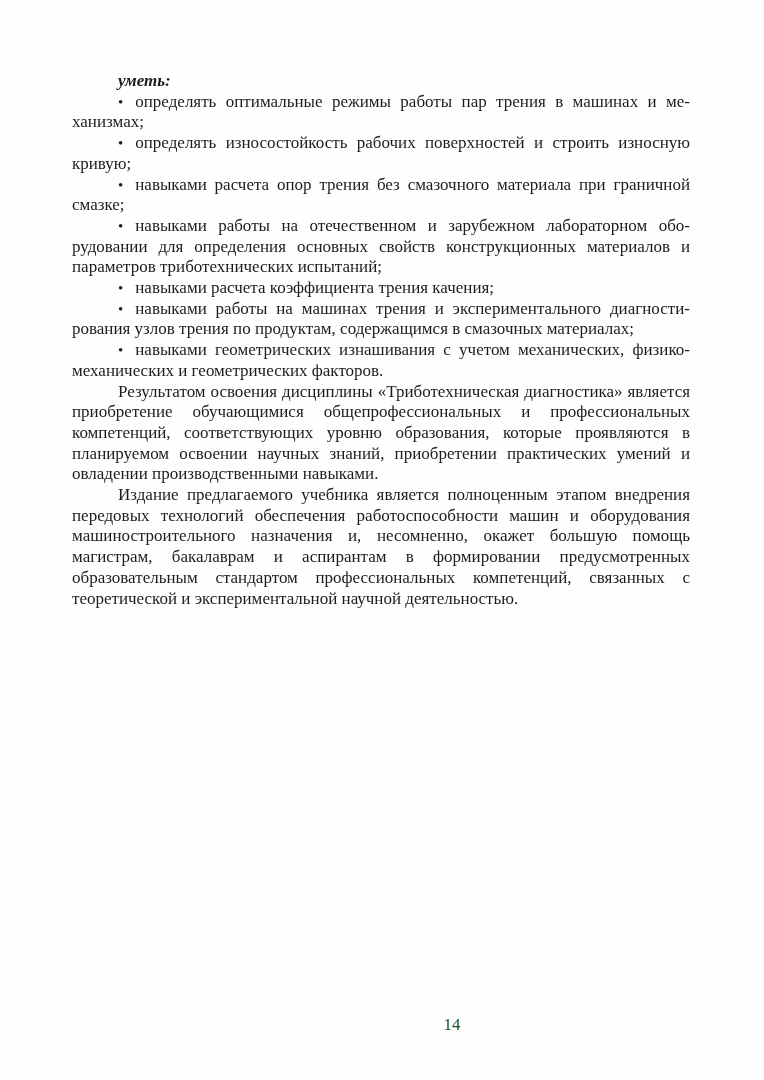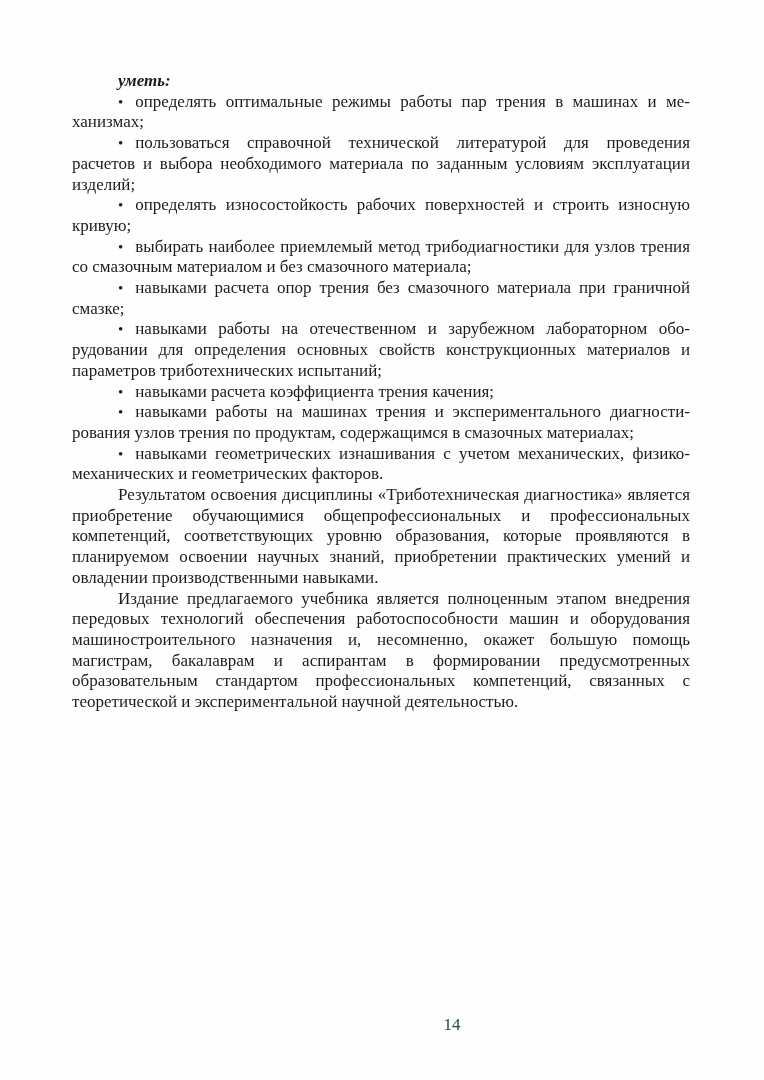--- a/index.html
+++ b/index.html
@@ -58,25 +58,23 @@
 
 <div class="page">
   <div class="content">
 
     <p class="heading">уметь:</p>
 
 
 
     <p class="para"><span class="bullet-marker">•</span><span>определять оптимальные режимы работы пар трения в машинах и ме­ханизмах;</span></p>
 
-    <p class="para"><span class="bullet-marker">•</span><span>пользоваться справочной технической литературой для проведения расчетов и выбора необходимого материала по заданным условиям эксплуата­ции изделий;</span></p>
 
     <p class="para"><span class="bullet-marker">•</span><span>определять износостойкость рабочих поверхностей и строить износную кривую;</span></p>
 
-    <p class="para"><span class="bullet-marker">•</span><span>выбирать наиболее приемлемый метод трибодиагностики для узлов трения со смазочным материалом и без смазочного материала;</span></p>
 
 
     <p class="para"><span class="bullet-marker">•</span><span>навыками расчета опор трения без смазочного материала при гранич­ной смазке;</span></p>
 
     <p class="para"><span class="bullet-marker">•</span><span>навыками работы на отечественном и зарубежном лабораторном обо­рудовании для определения основных свойств конструкционных материалов и параметров триботехнических испытаний;</span></p>
 
     <p class="para"><span class="bullet-marker">•</span><span>навыками расчета коэффициента трения качения;</span></p>
 
     <p class="para"><span class="bullet-marker">•</span><span>навыками работы на машинах трения и экспериментального диагности­рования узлов трения по продуктам, содержащимся в смазочных материалах;</span></p>
 

